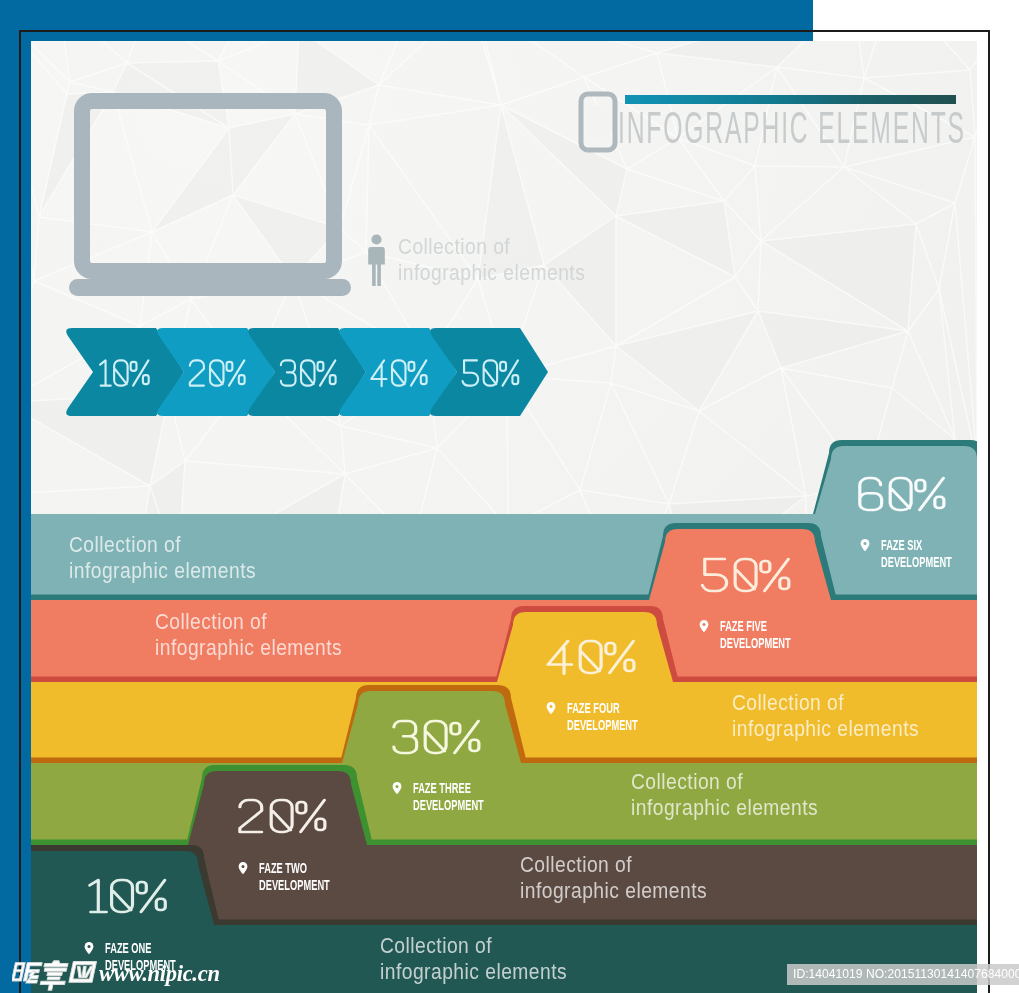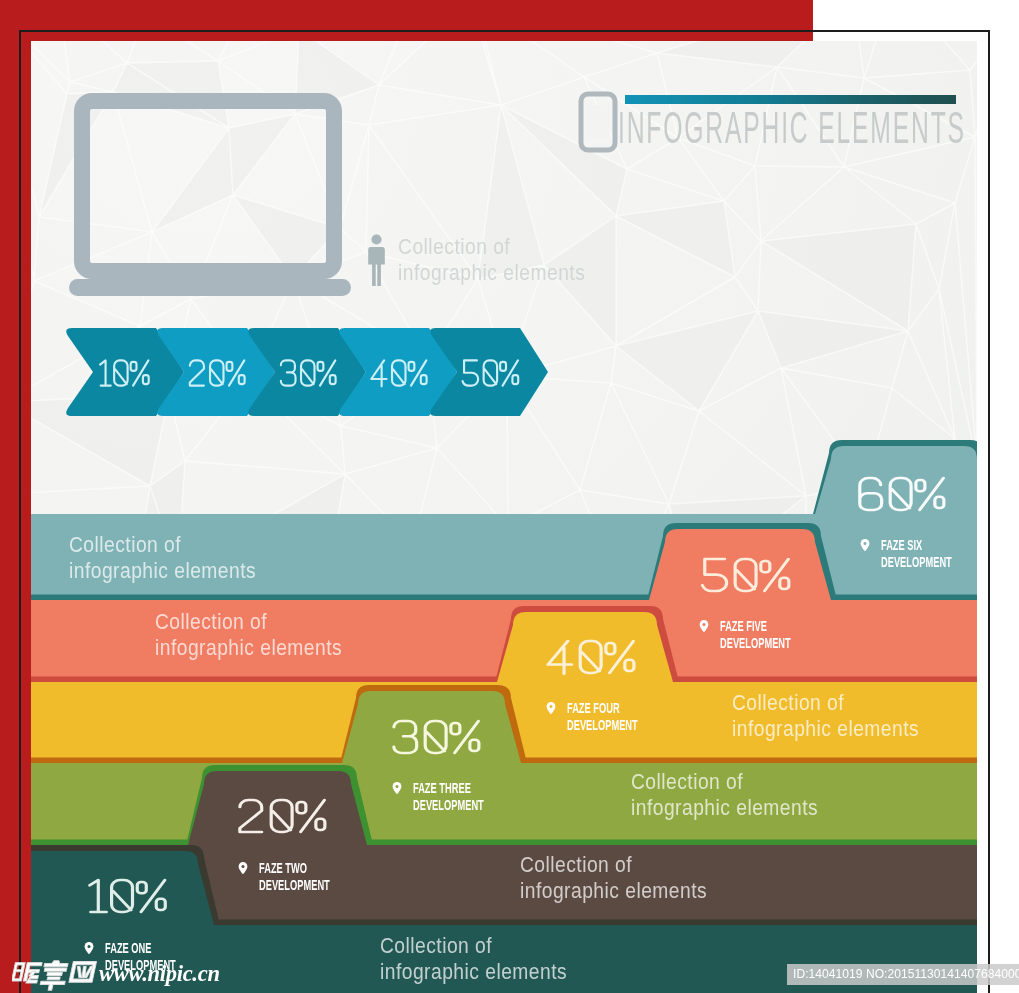--- a/index.html
+++ b/index.html
@@ -1,19 +1,19 @@
 <!DOCTYPE html>
 <html><head>
 <meta charset="utf-8">
 <title>Infographic Elements</title>
 <style>
   html,body{margin:0;padding:0;background:#ffffff;}
   body{width:1019px;height:993px;overflow:hidden;
        font-family:"Liberation Sans",sans-serif;-webkit-font-smoothing:antialiased;}
-  #page{position:relative;width:813px;height:993px;background:#b91c1c;}
+  #page{position:relative;width:813px;height:993px;background:#0369a1;}
   #frame{position:absolute;left:19px;top:30px;width:971px;height:985px;
          border:2px solid #1c1c1c;box-sizing:border-box;pointer-events:none;z-index:60;}
   #canvas{position:absolute;left:31px;top:41px;width:946px;height:952px;overflow:hidden;}
   .bg{position:absolute;inset:0;background:radial-gradient(130% 110% at 18% 8%, #f7f7f5 0%, #f3f4f2 48%, #eceeec 100%);}
   .polysvg{position:absolute;inset:0;}
   
   .laptop{position:absolute;left:38px;top:52px;}
   .phone{position:absolute;left:546px;top:49px;}
   .gradbar{position:absolute;left:594px;top:54px;width:331px;height:9px;
            background:linear-gradient(90deg,#1193b6 0%,#12798f 45%,#1b6069 72%,#20504f 100%);}

